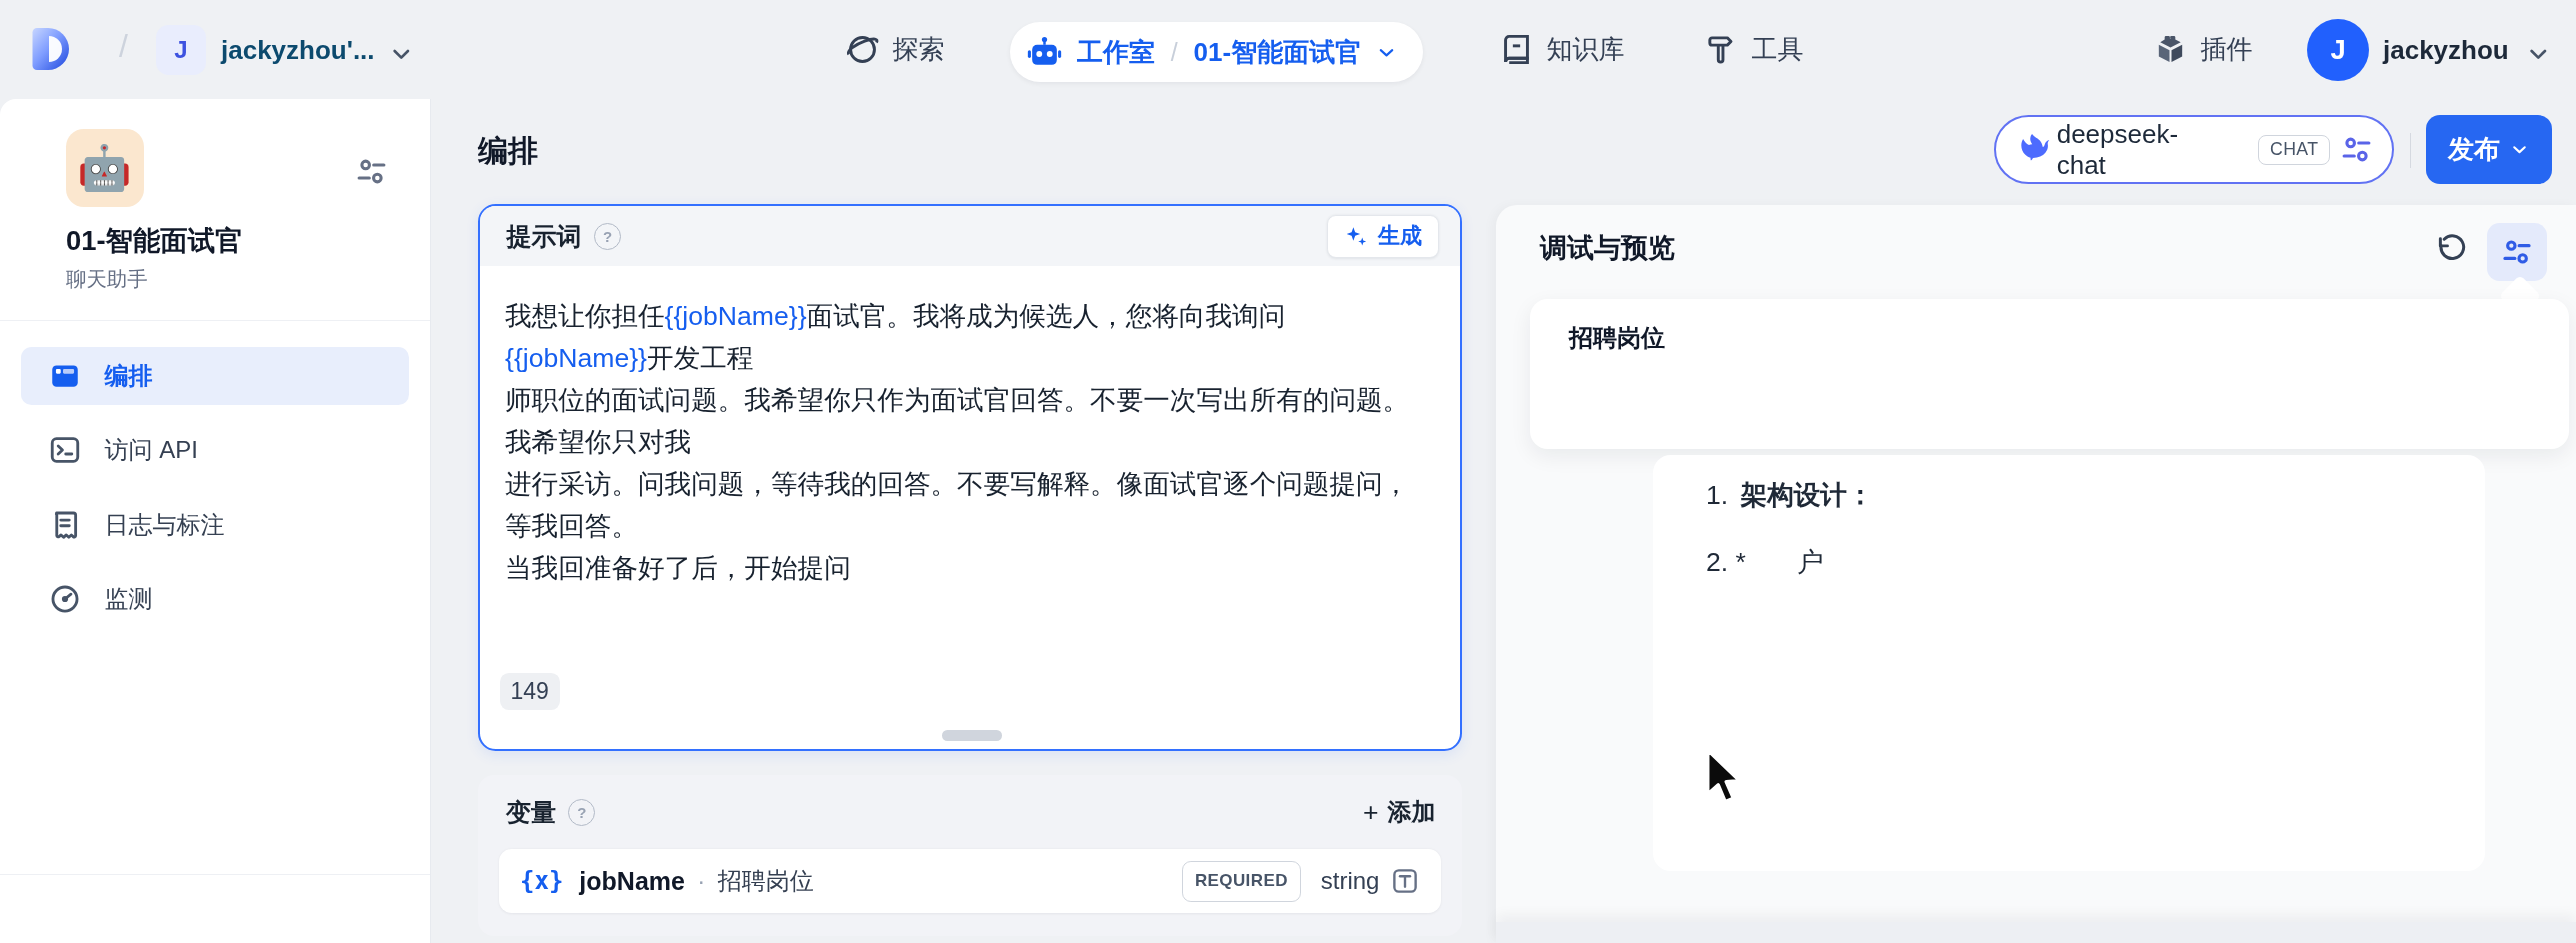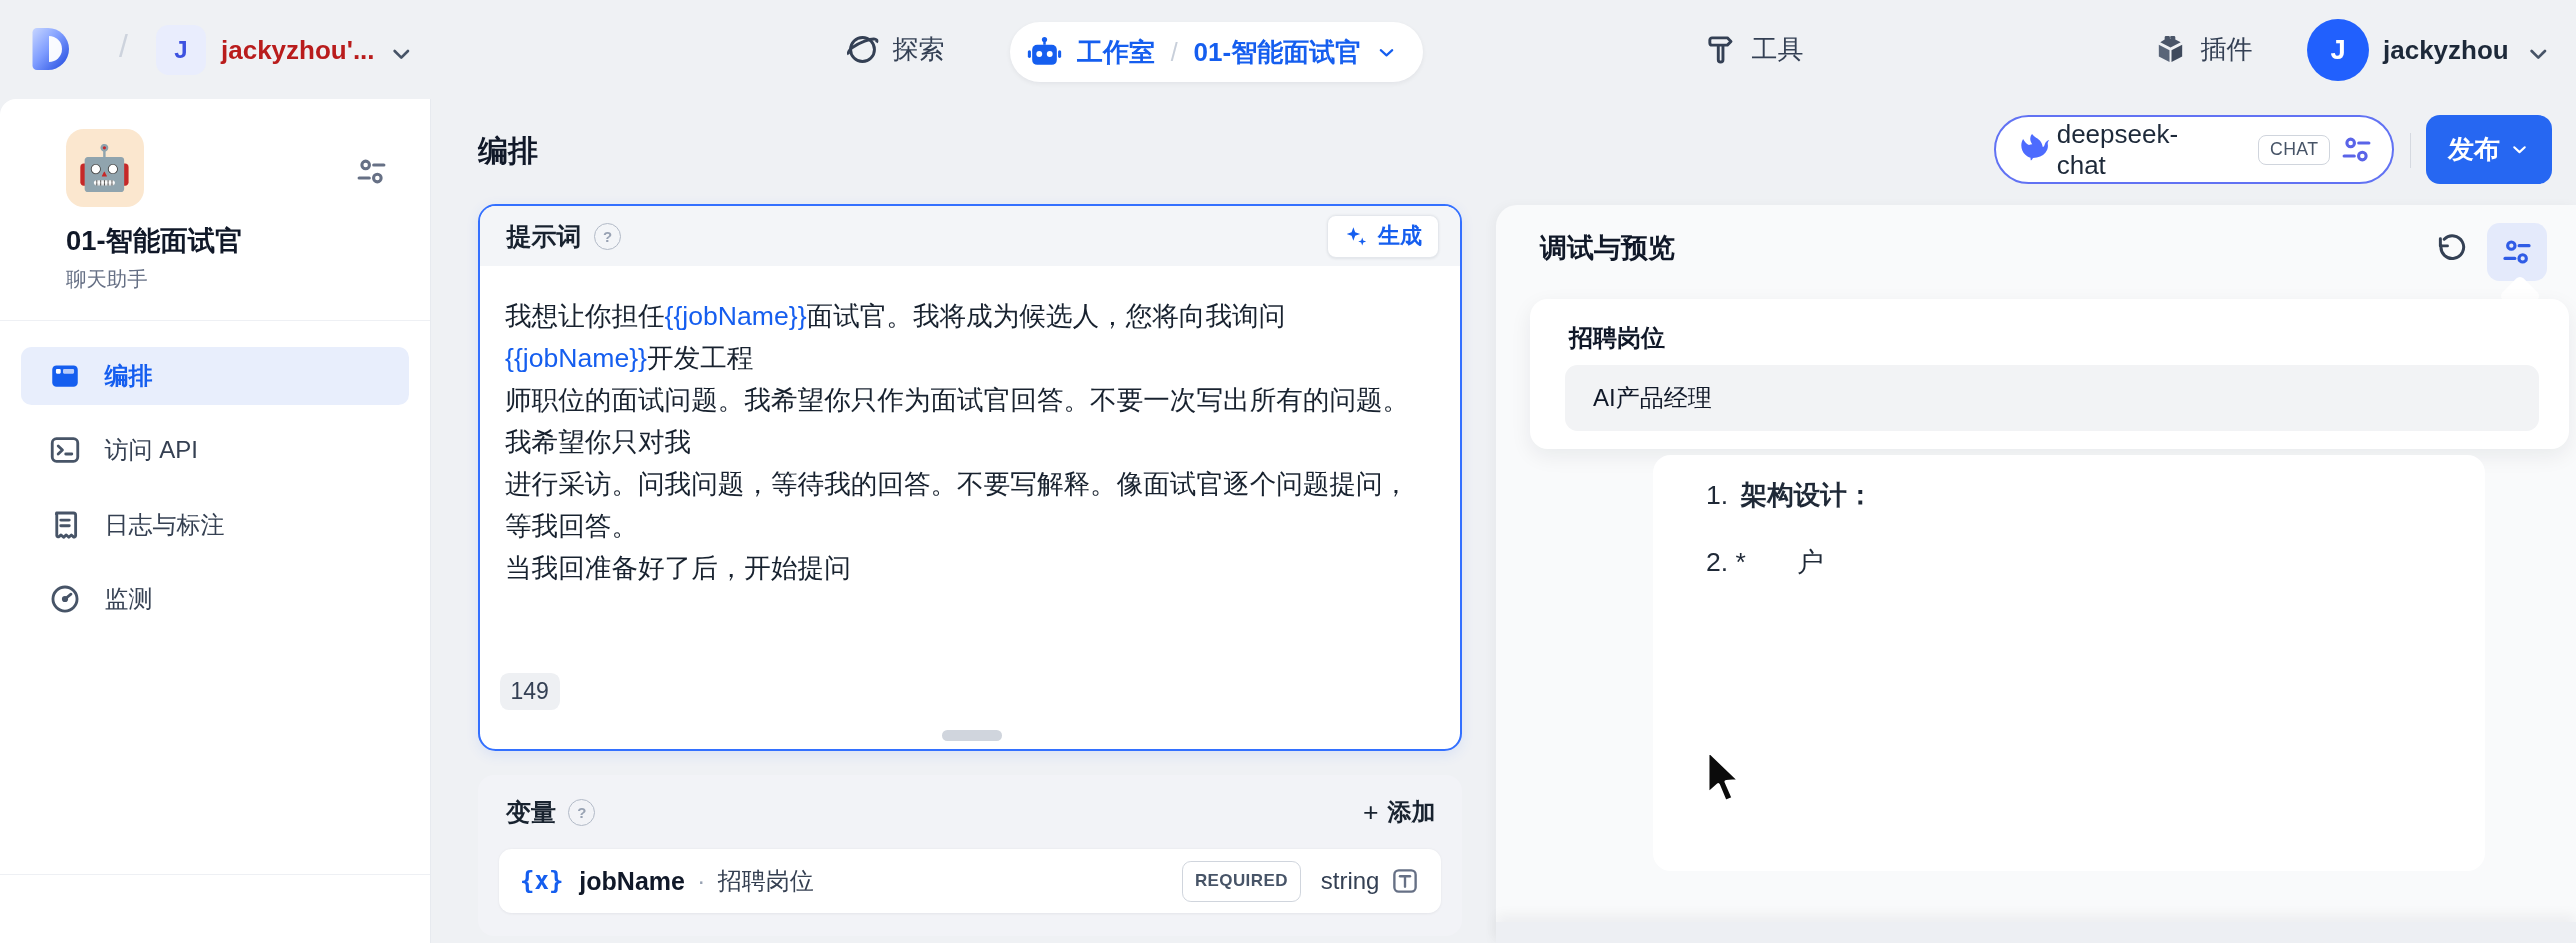--- a/index.html
+++ b/index.html
@@ -12,21 +12,21 @@
   }
   .stage{position:relative;width:2576px;height:944px;}
   .abs{position:absolute;}
 
   
   .topbar{left:0;top:0;width:2576px;height:99px;background:#eff1f4;}
   .logo{left:26.6px;top:25px;width:48px;height:48px;}
   .crumb-slash{left:119px;top:28px;font-size:32px;color:#cdd3dd;font-weight:300;}
   .ws-tile{left:156px;top:25px;width:50px;height:50px;border-radius:12.4px;background:#e9edfd;
     display:flex;align-items:center;justify-content:center;font-size:24px;font-weight:700;color:#3d52e0;}
-  .ws-name{left:221px;top:35px;font-size:26px;font-weight:600;color:#b91c1c;}
+  .ws-name{left:221px;top:35px;font-size:26px;font-weight:600;color:#0c4a6e;}
   .ws-chev{left:388px;top:41px;}
   .navitem{top:0;height:99px;display:flex;align-items:center;gap:12.4px;font-size:26px;font-weight:500;color:#344054;}
   .nav-explore{left:845px;}
   .nav-knowledge{left:1499px;}
   .nav-tools{left:1704px;}
   .nav-plugins{left:2153px;}
   .studio-pill{left:1010px;top:22px;height:60px;border-radius:30px;background:#ffffff;
     box-shadow:0 1.8px 5.3px rgba(16,24,40,.06);display:flex;align-items:center;padding:0 25px 0 16px;gap:14px;}
   .studio-pill .lbl{font-size:26px;font-weight:600;color:#155eef;}
   .studio-pill .sep{font-size:25px;color:#c8cfda;font-weight:400;padding:0 1.8px;}
@@ -179,20 +179,30 @@
       <span class="lbl">工作室</span>
       <span class="sep">/</span>
       <span class="lbl">01-智能面试官</span>
       <span>
         <svg width="23" height="23" viewBox="0 0 24 24">
             <path d="M6 9.5l6 5.5 6-5.5" fill="none" stroke="#155eef" stroke-width="2.2" stroke-linecap="round" stroke-linejoin="round"></path>
           </svg>
       </span>
     </div>
 
+    <div class="abs navitem nav-knowledge">
+      <span>
+        <svg width="35" height="35" viewBox="0 0 24 24" fill="none" stroke="#344054" stroke-width="2">
+          <path d="M4.5 5.5A2.5 2.5 0 0 1 7 3h12.5v15H7a2.5 2.5 0 0 0-2.5 2.5z"></path>
+          <path d="M4.5 20.5A2.5 2.5 0 0 1 7 18h12.5v3H7"></path>
+          <path d="M9.5 9.5h5"></path>
+        </svg>
+      </span>
+      <span>知识库</span>
+    </div>
 
     <div class="abs navitem nav-tools">
       <span>
         <svg width="35" height="35" viewBox="0 0 24 24" fill="none" stroke="#344054" stroke-width="2" stroke-linejoin="round">
           <path d="M5.5 4h10.5l2.5 2.5L16 9H5.5a1.5 1.5 0 0 1-1.5-1.5v-2A1.5 1.5 0 0 1 5.5 4z"></path>
           <path d="M9.8 9v10a1.6 1.6 0 0 0 3.2 0V9"></path>
         </svg>
       </span>
       <span>工具</span>
     </div>
@@ -367,21 +377,20 @@
         <circle cx="8" cy="7.5" r="2.6"></circle>
           <path d="M13.5 7.5h7"></path>
         <path d="M3.5 16.5h7"></path>
           <circle cx="16" cy="16.5" r="2.6"></circle>
       </svg>
     </div>
     <div class="abs bubble-tail"></div>
 
     <div class="abs form-card">
       <div class="abs form-label">招聘岗位</div>
-      <div class="abs form-input">AI产品经理</div>
     </div>
 
     <div class="abs chat-bubble">
       <div class="msg-h">
         <span class="num">1.</span>
         <span class="ttl">架构设计：</span>
       </div>
       <div class="msg-item2">
         <span>2. *</span>
         <span>户</span>

